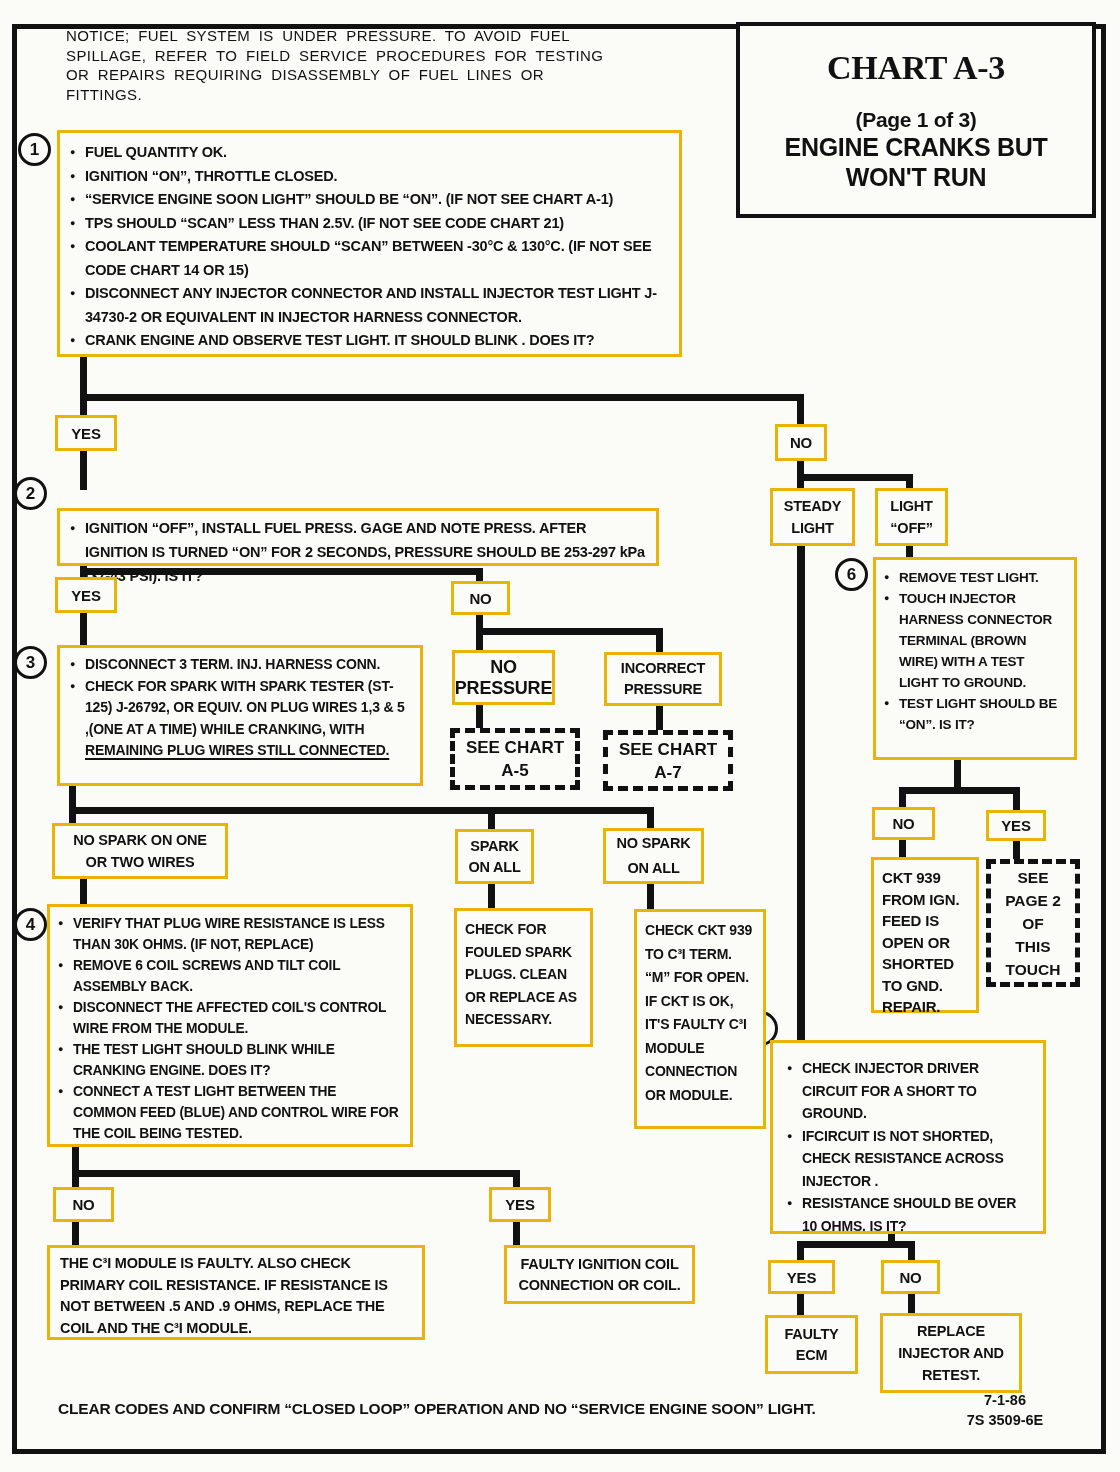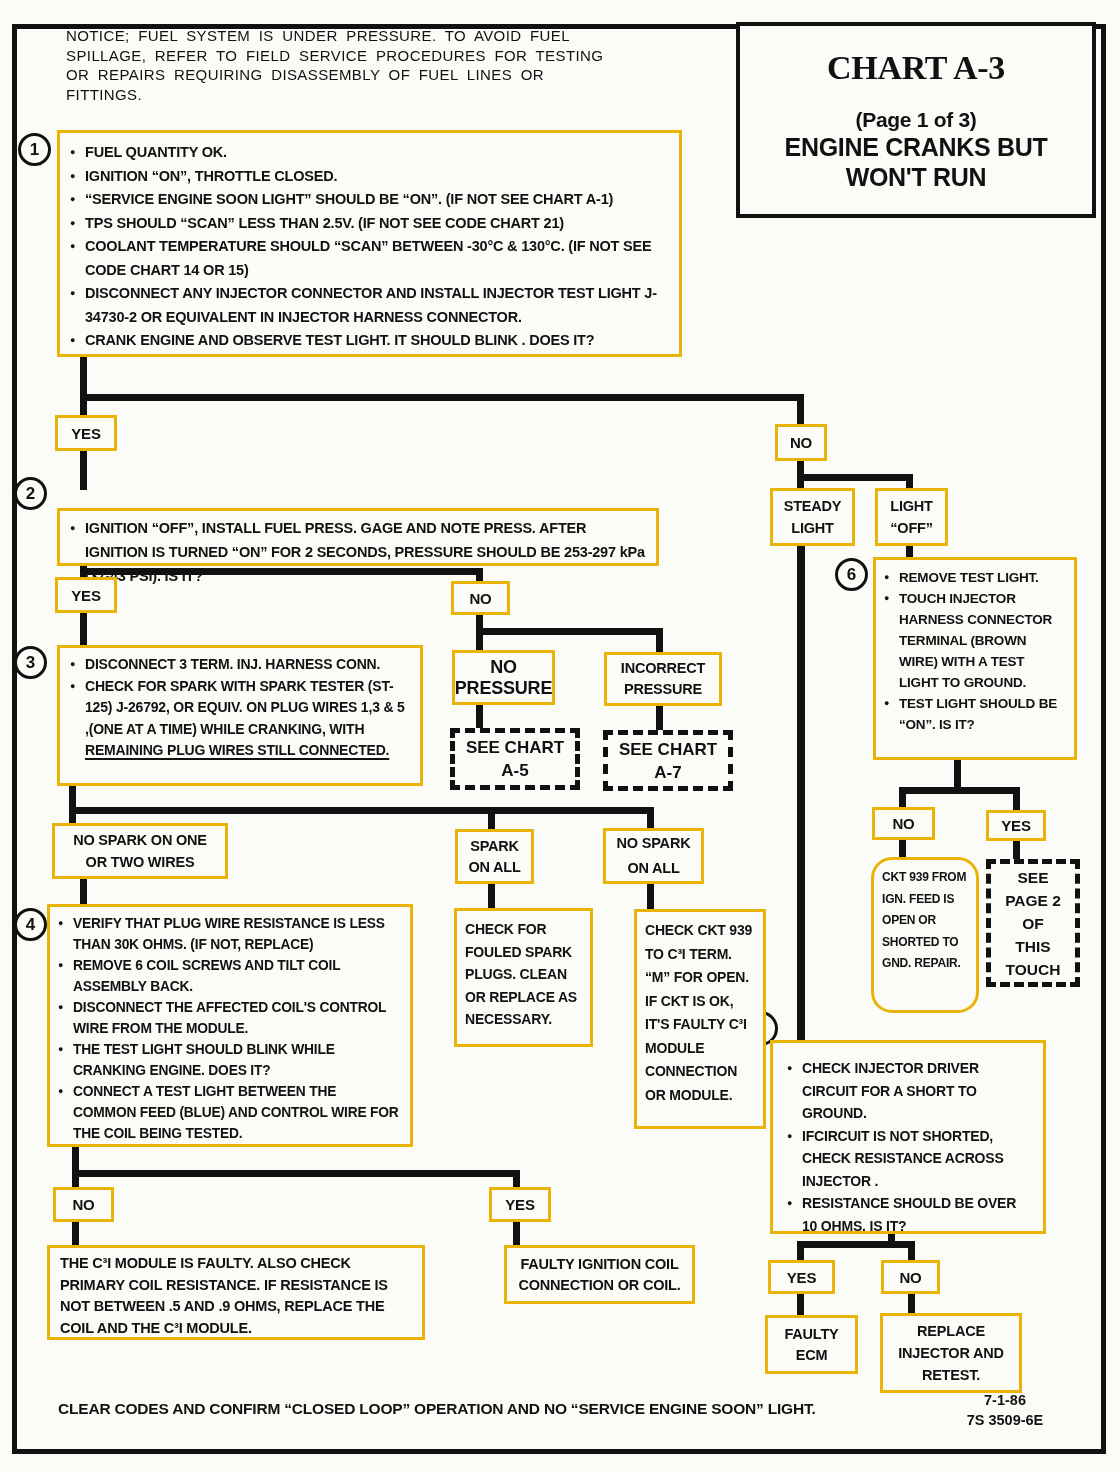--- a/index.html
+++ b/index.html
@@ -193,21 +193,21 @@
   <ul class="b">
     <li>REMOVE TEST LIGHT.</li>
     <li>TOUCH INJECTOR HARNESS CONNECTOR TERMINAL (BROWN WIRE) WITH A TEST LIGHT TO GROUND.</li>
     <li>TEST LIGHT SHOULD BE “ON”.  IS IT?</li>
   </ul>
 </div>
 
 <div class="box center" style="left:872px;top:807px;width:63px;height:33px;font-size:15px;">NO</div>
 <div class="box center" style="left:986px;top:810px;width:60px;height:31px;font-size:15px;">YES</div>
 
-<div class="box" style="left:871px;top:857px;width:108px;height:156px;padding:7px 8px;font-size:12px;line-height:21.5px;border-radius:21px;">CKT 939 FROM IGN. FEED IS OPEN OR SHORTED TO GND. REPAIR.</div>
+<div class="box" style="left:871px;top:857px;width:108px;height:156px;padding:7px 8px;font-size:15px;line-height:21.5px;">CKT 939 FROM IGN. FEED IS OPEN OR SHORTED TO GND. REPAIR.</div>
 
 <div class="dashedbox center" style="left:986px;top:859px;width:94px;height:128px;font-size:15.5px;line-height:23px;">
   <div>SEE</div>
   <div>PAGE 2</div>
   <div>OF</div>
   <div>THIS</div>
   <div>TOUCH</div>
 </div>
 
 <div class="box" style="left:770px;top:1040px;width:276px;height:194px;padding:14px 10px 6px 14px;font-size:14px;line-height:22.5px;">

